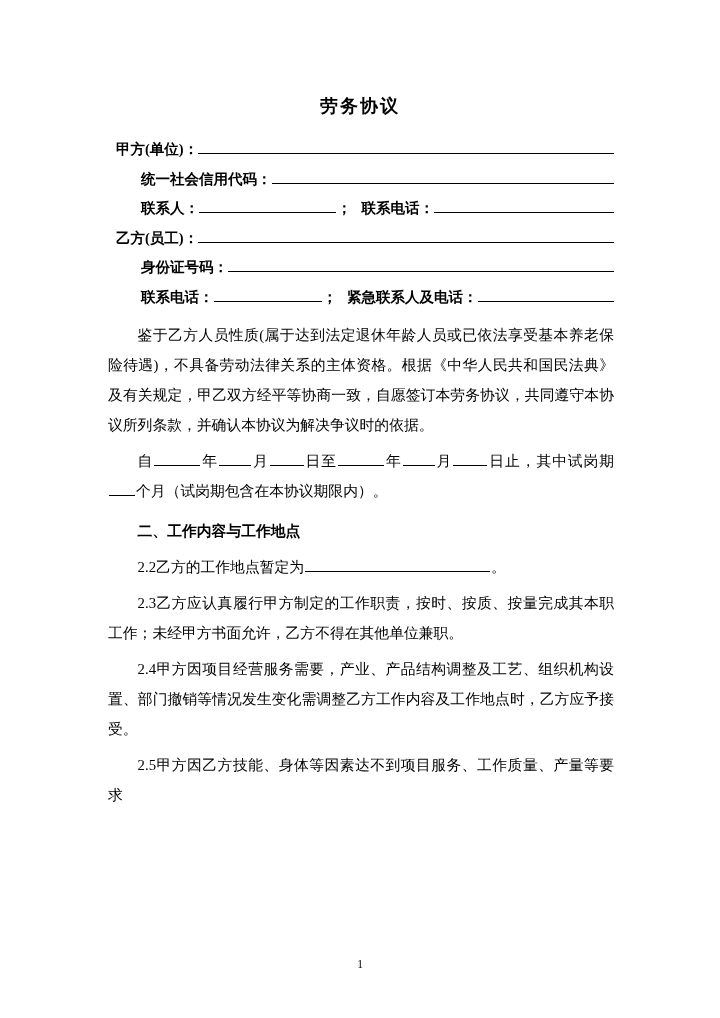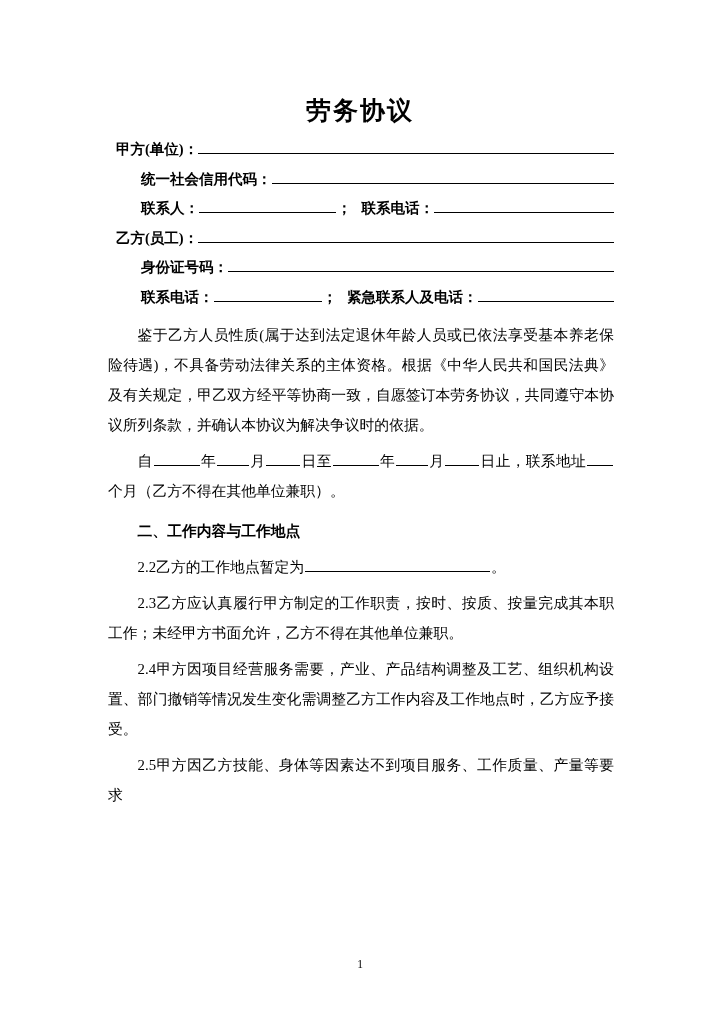--- a/index.html
+++ b/index.html
@@ -22,21 +22,21 @@
     padding: 0;
   }
 
   
   .doc-title {
     position: absolute;
     top: 96px;
     left: 0;
     width: 720px;
     text-align: center;
-    font-size: 25px;
+    font-size: 18px;
     font-weight: bold;
     letter-spacing: 2px;
     line-height: 1.2;
   }
 
   
   .body-col {
     position: absolute;
     top: 140px;
     left: 108px;
@@ -169,21 +169,21 @@
       <span class="field-label">联系电话：</span>
       <span class="rule fixed-b"></span>
       <span class="sep">；</span>
       <span class="field-label">紧急联系人及电话：</span>
       <span class="rule"></span>
     </div>
 
     <p class="para" style="margin-top:16px;">鉴于乙方人员性质(属于达到法定退休年龄人员或已依法享受基本养老保险待遇)，不具备劳动法律关系的主体资格。根据《中华人民共和国民法典》及有关规定，甲乙双方经平等协商一致，自愿签订本劳务协议，共同遵守本协议所列条款，并确认本协议为解决争议时的依据。</p>
 
 
-    <p class="clause"><span>自</span><span class="blank w-yr"></span><span>年</span><span class="blank w-mo"></span><span>月</span><span class="blank w-day"></span><span>日至</span><span class="blank w-yr"></span><span>年</span><span class="blank w-mo"></span><span>月</span><span class="blank w-day"></span><span>日止，联系地址</span><span class="blank w-try"></span><span>个月（乙方不得在其他单位兼职）。</span></p>
+    <p class="clause"><span>自</span><span class="blank w-yr"></span><span>年</span><span class="blank w-mo"></span><span>月</span><span class="blank w-day"></span><span>日至</span><span class="blank w-yr"></span><span>年</span><span class="blank w-mo"></span><span>月</span><span class="blank w-day"></span><span>日止，其中试岗期</span><span class="blank w-try"></span><span>个月（试岗期包含在本协议期限内）。</span></p>
 
     <div class="heading">二、工作内容与工作地点</div>
 
 
     <p class="clause"><span>2.2</span><span>乙方的工作地点暂定为</span><span class="blank w-loc"></span><span>。</span></p>
 
     <p class="clause"><span>2.3</span><span>乙方应认真履行甲方制定的工作职责，按时、按质、按量完成其本职工作；未经甲方书面允许，乙方不得在其他单位兼职。</span></p>
 
     <p class="clause"><span>2.4</span><span>甲方因项目经营服务需要，产业、产品结构调整及工艺、组织机构设置、部门撤销等情况发生变化需调整乙方工作内容及工作地点时，乙方应予接受。</span></p>
 

